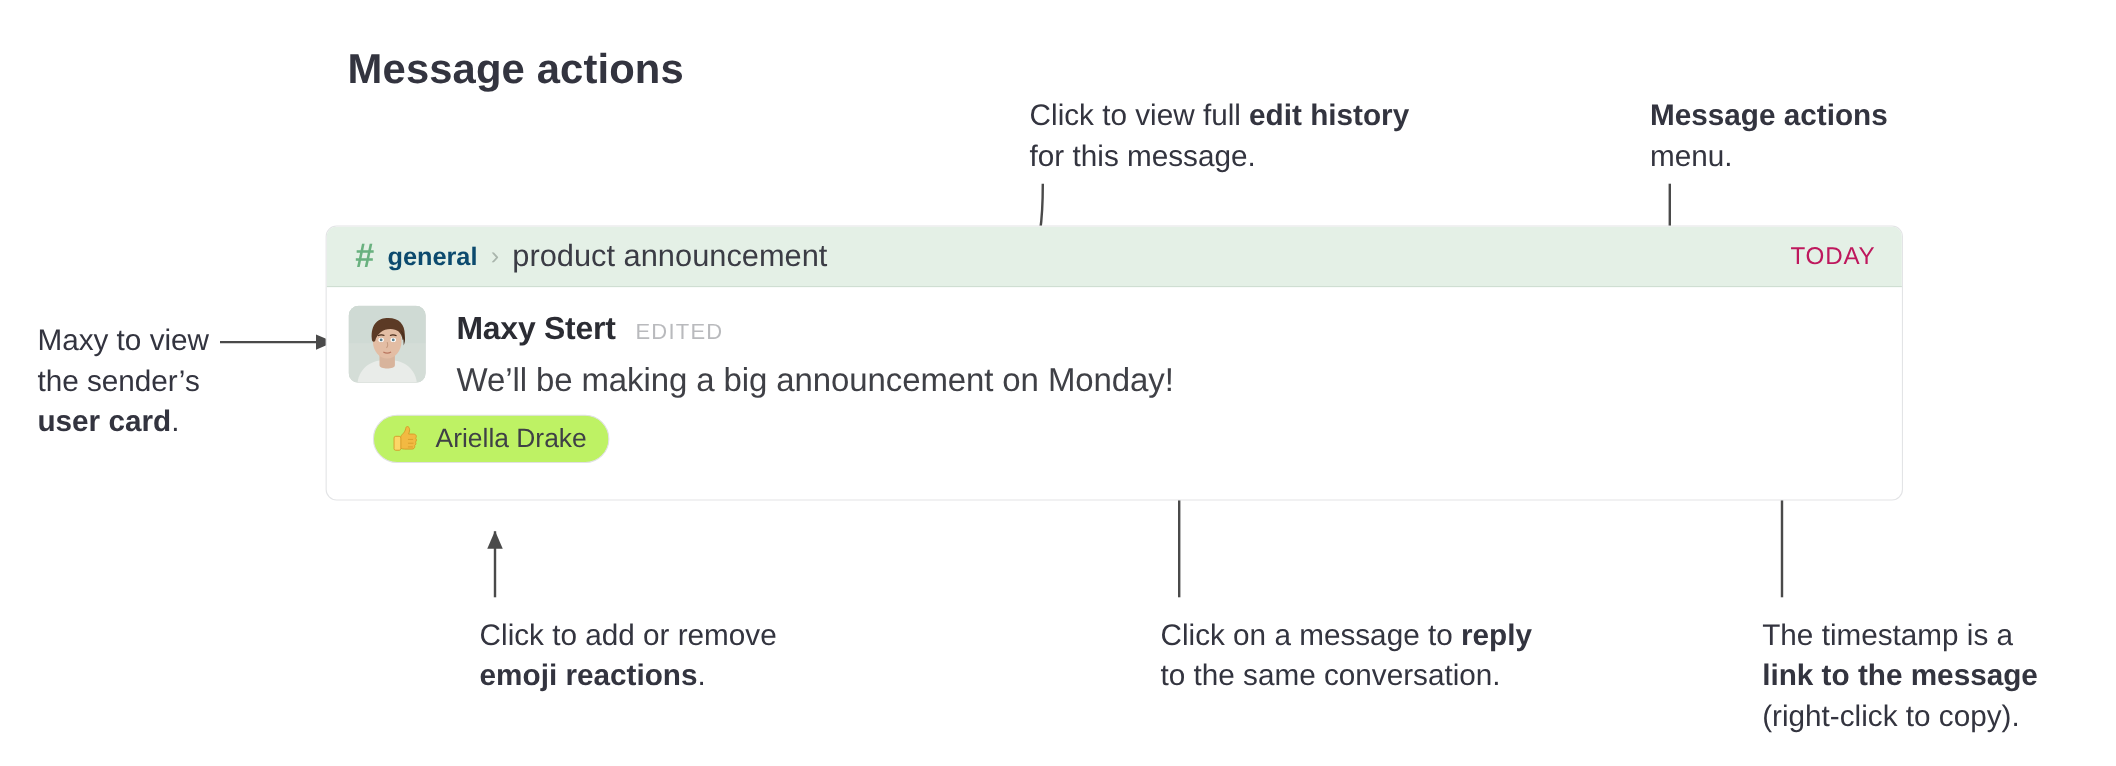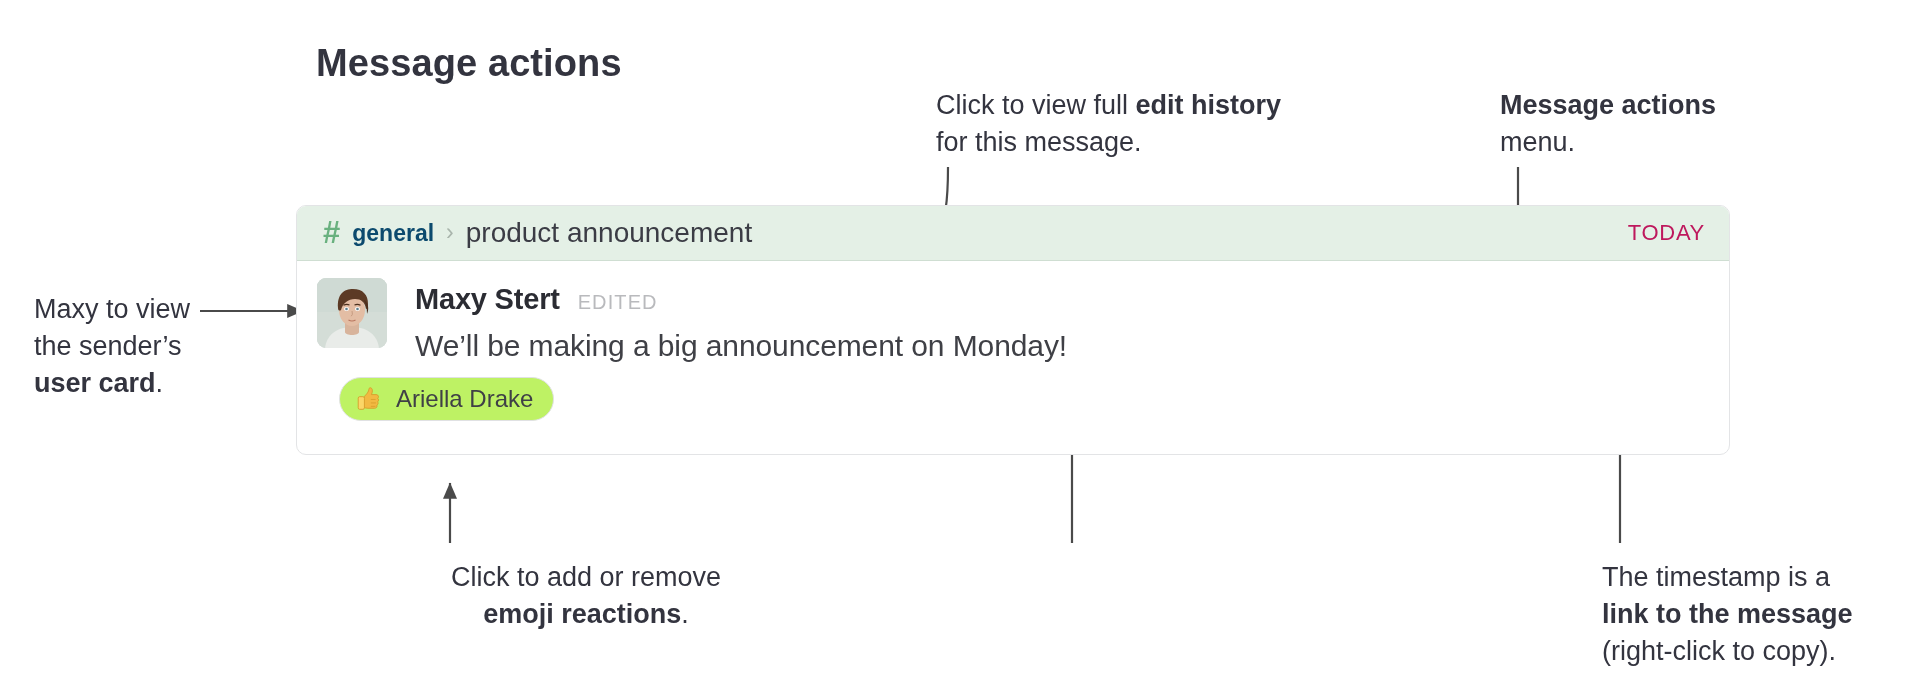--- a/index.html
+++ b/index.html
@@ -37,21 +37,21 @@
     font-size: 27px;
     line-height: 37px;
     color: #33343f;
     font-weight: 400;
   }
   .annot b { font-weight: 700; }
 
   .annot-edit-history { left: 936px; top: 87px; width: 420px; }
   .annot-actions-menu { left: 1500px; top: 87px; width: 300px; }
   .annot-user-card    { left: 34px;  top: 291px; width: 240px; }
-  .annot-emoji        { left: 416px; top: 559px; width: 340px; text-align: center; }
+  .annot-emoji        { left: 436px; top: 559px; width: 340px; }
   .annot-reply        { left: 1055px; top: 559px; width: 400px; }
   .annot-timestamp    { left: 1602px; top: 559px; width: 322px; }
 
   
   .callouts {
     position: absolute;
     left: 0;
     top: 0;
     width: 1924px;
     height: 696px;
@@ -254,20 +254,24 @@
     <span>Maxy to view</span><br>
     <span>the sender’s</span><br>
     <b>user card</b><span>.</span>
   </div>
 
   <div class="annot annot-emoji">
     <span>Click to add or remove</span><br>
     <b>emoji reactions</b><span>.</span>
   </div>
 
+  <div class="annot annot-reply">
+    <span>Click on a message to </span><b>reply</b><br>
+    <span>to the same conversation.</span>
+  </div>
 
   <div class="annot annot-timestamp">
     <span>The timestamp is a</span><br>
     <b>link to the message</b><br>
     <span>(right-click to copy).</span>
   </div>
 
   <div class="message-card">
 
     <div class="card-header">

